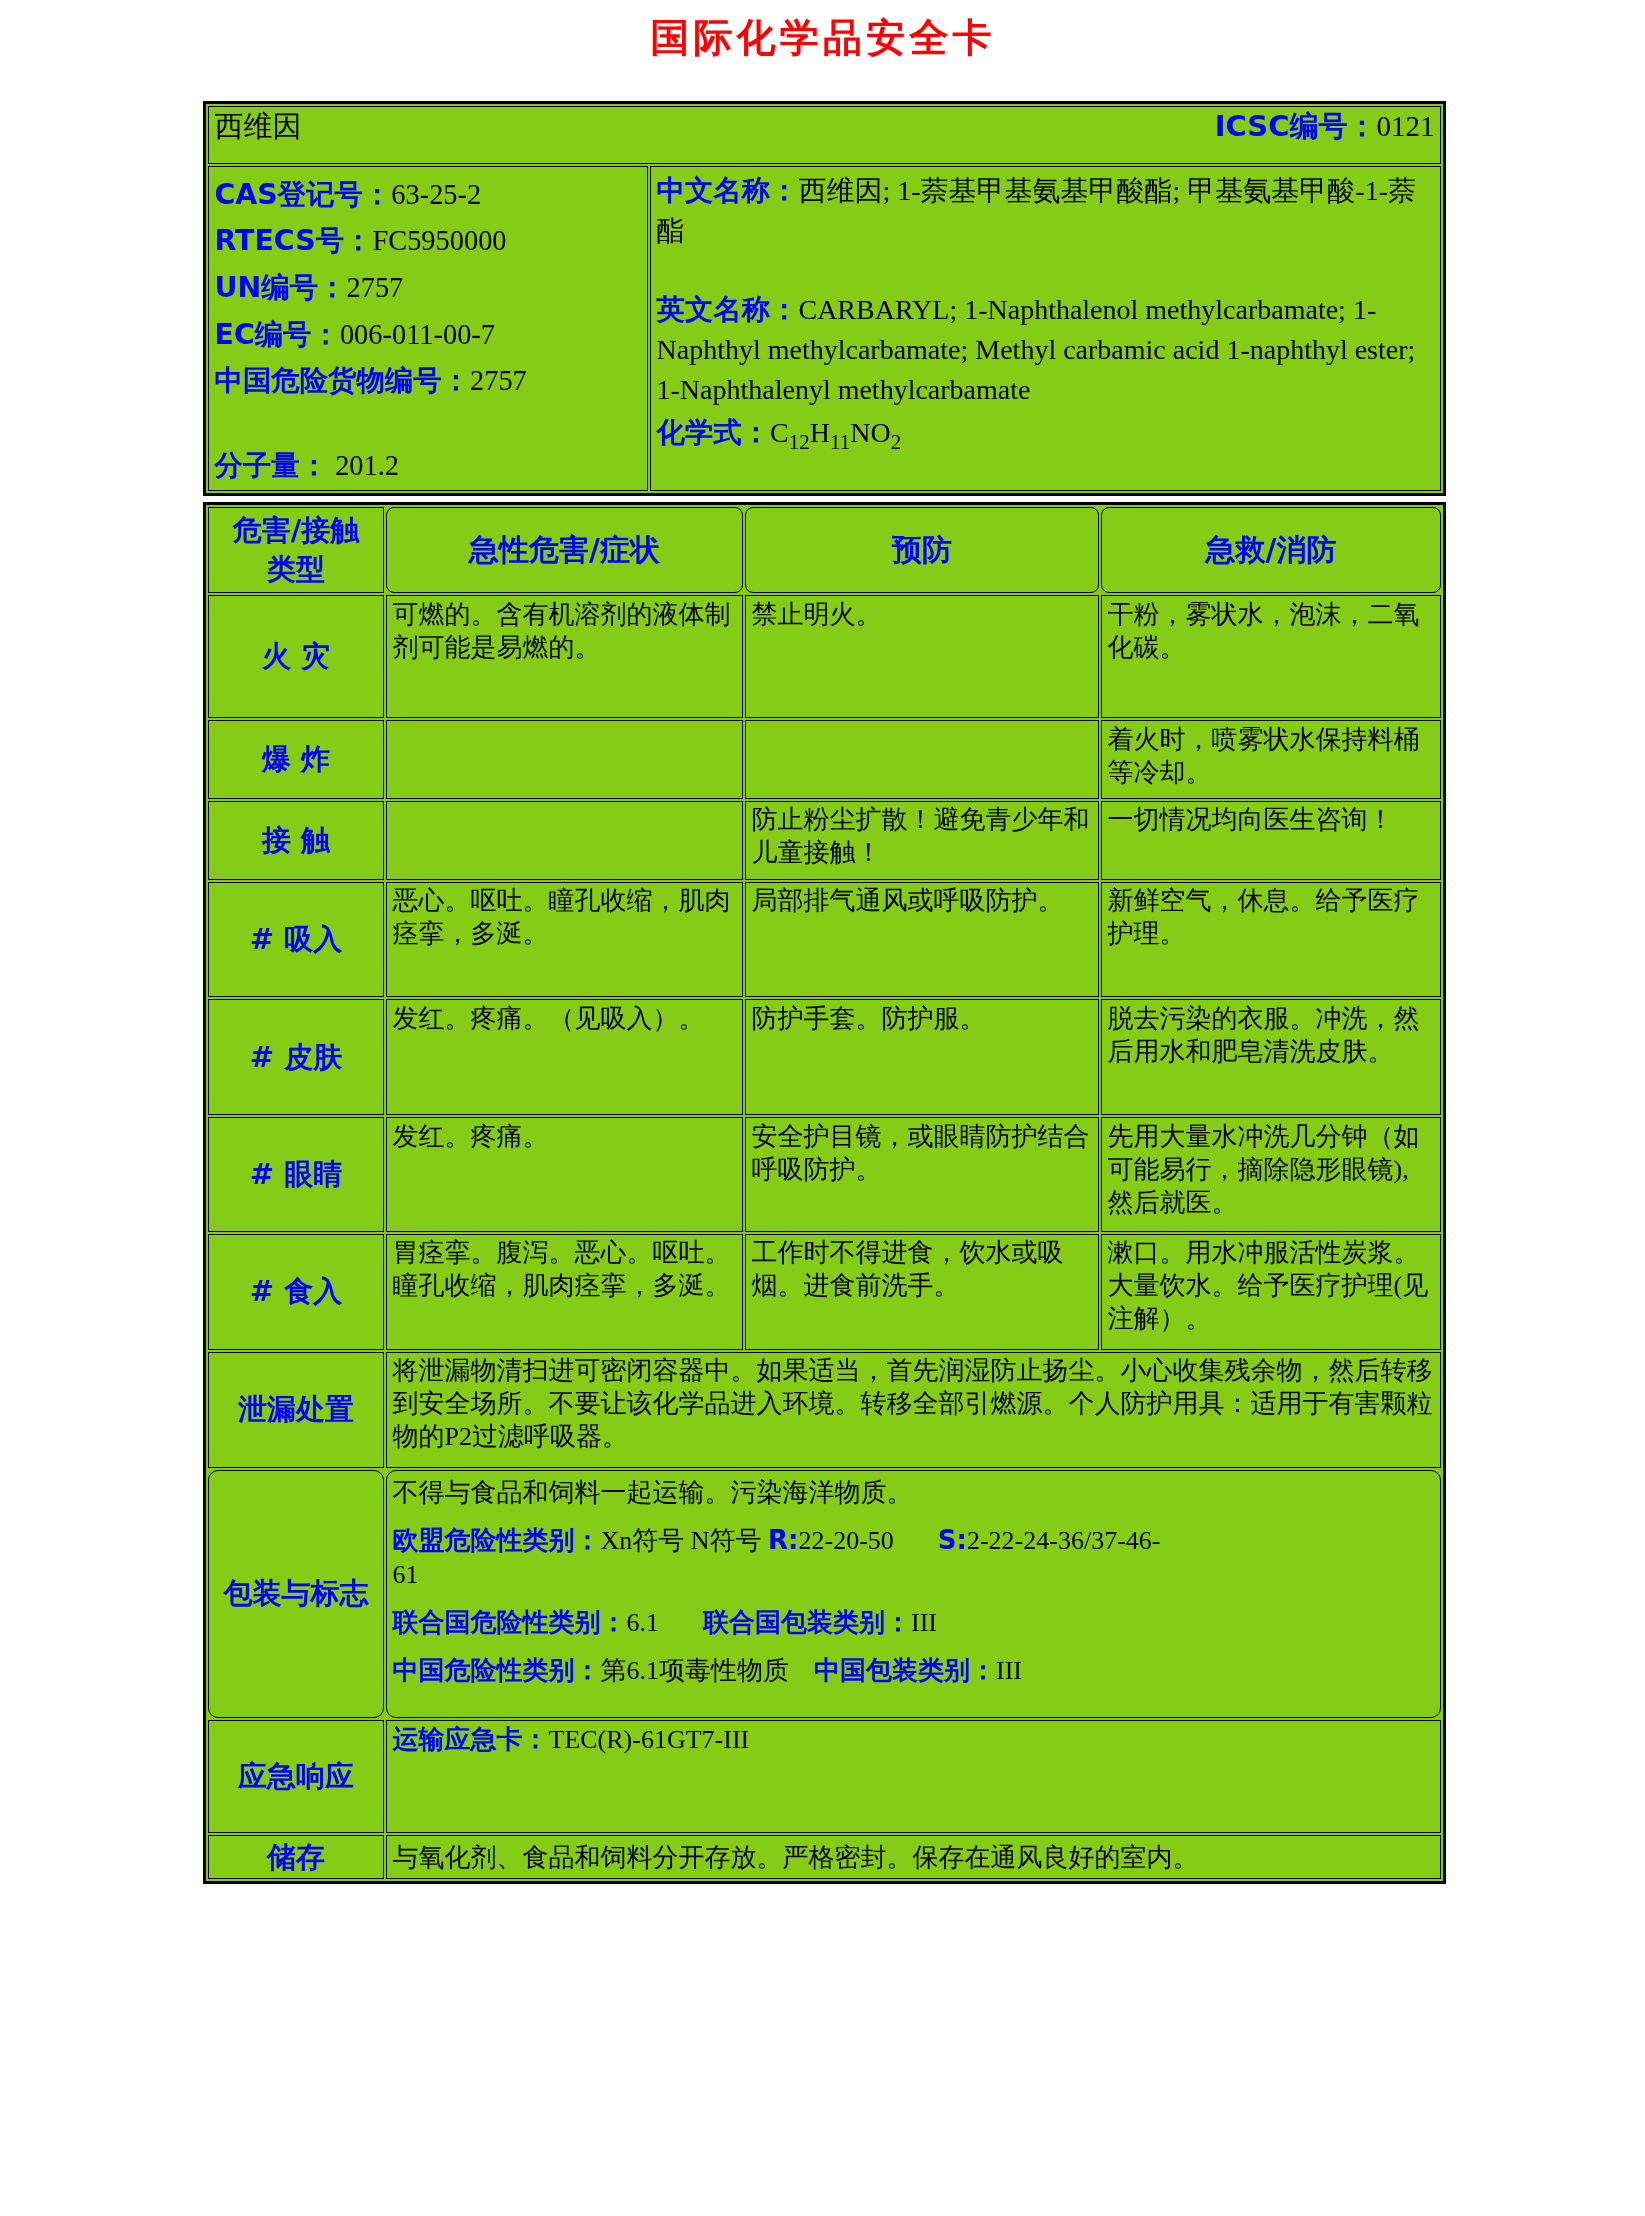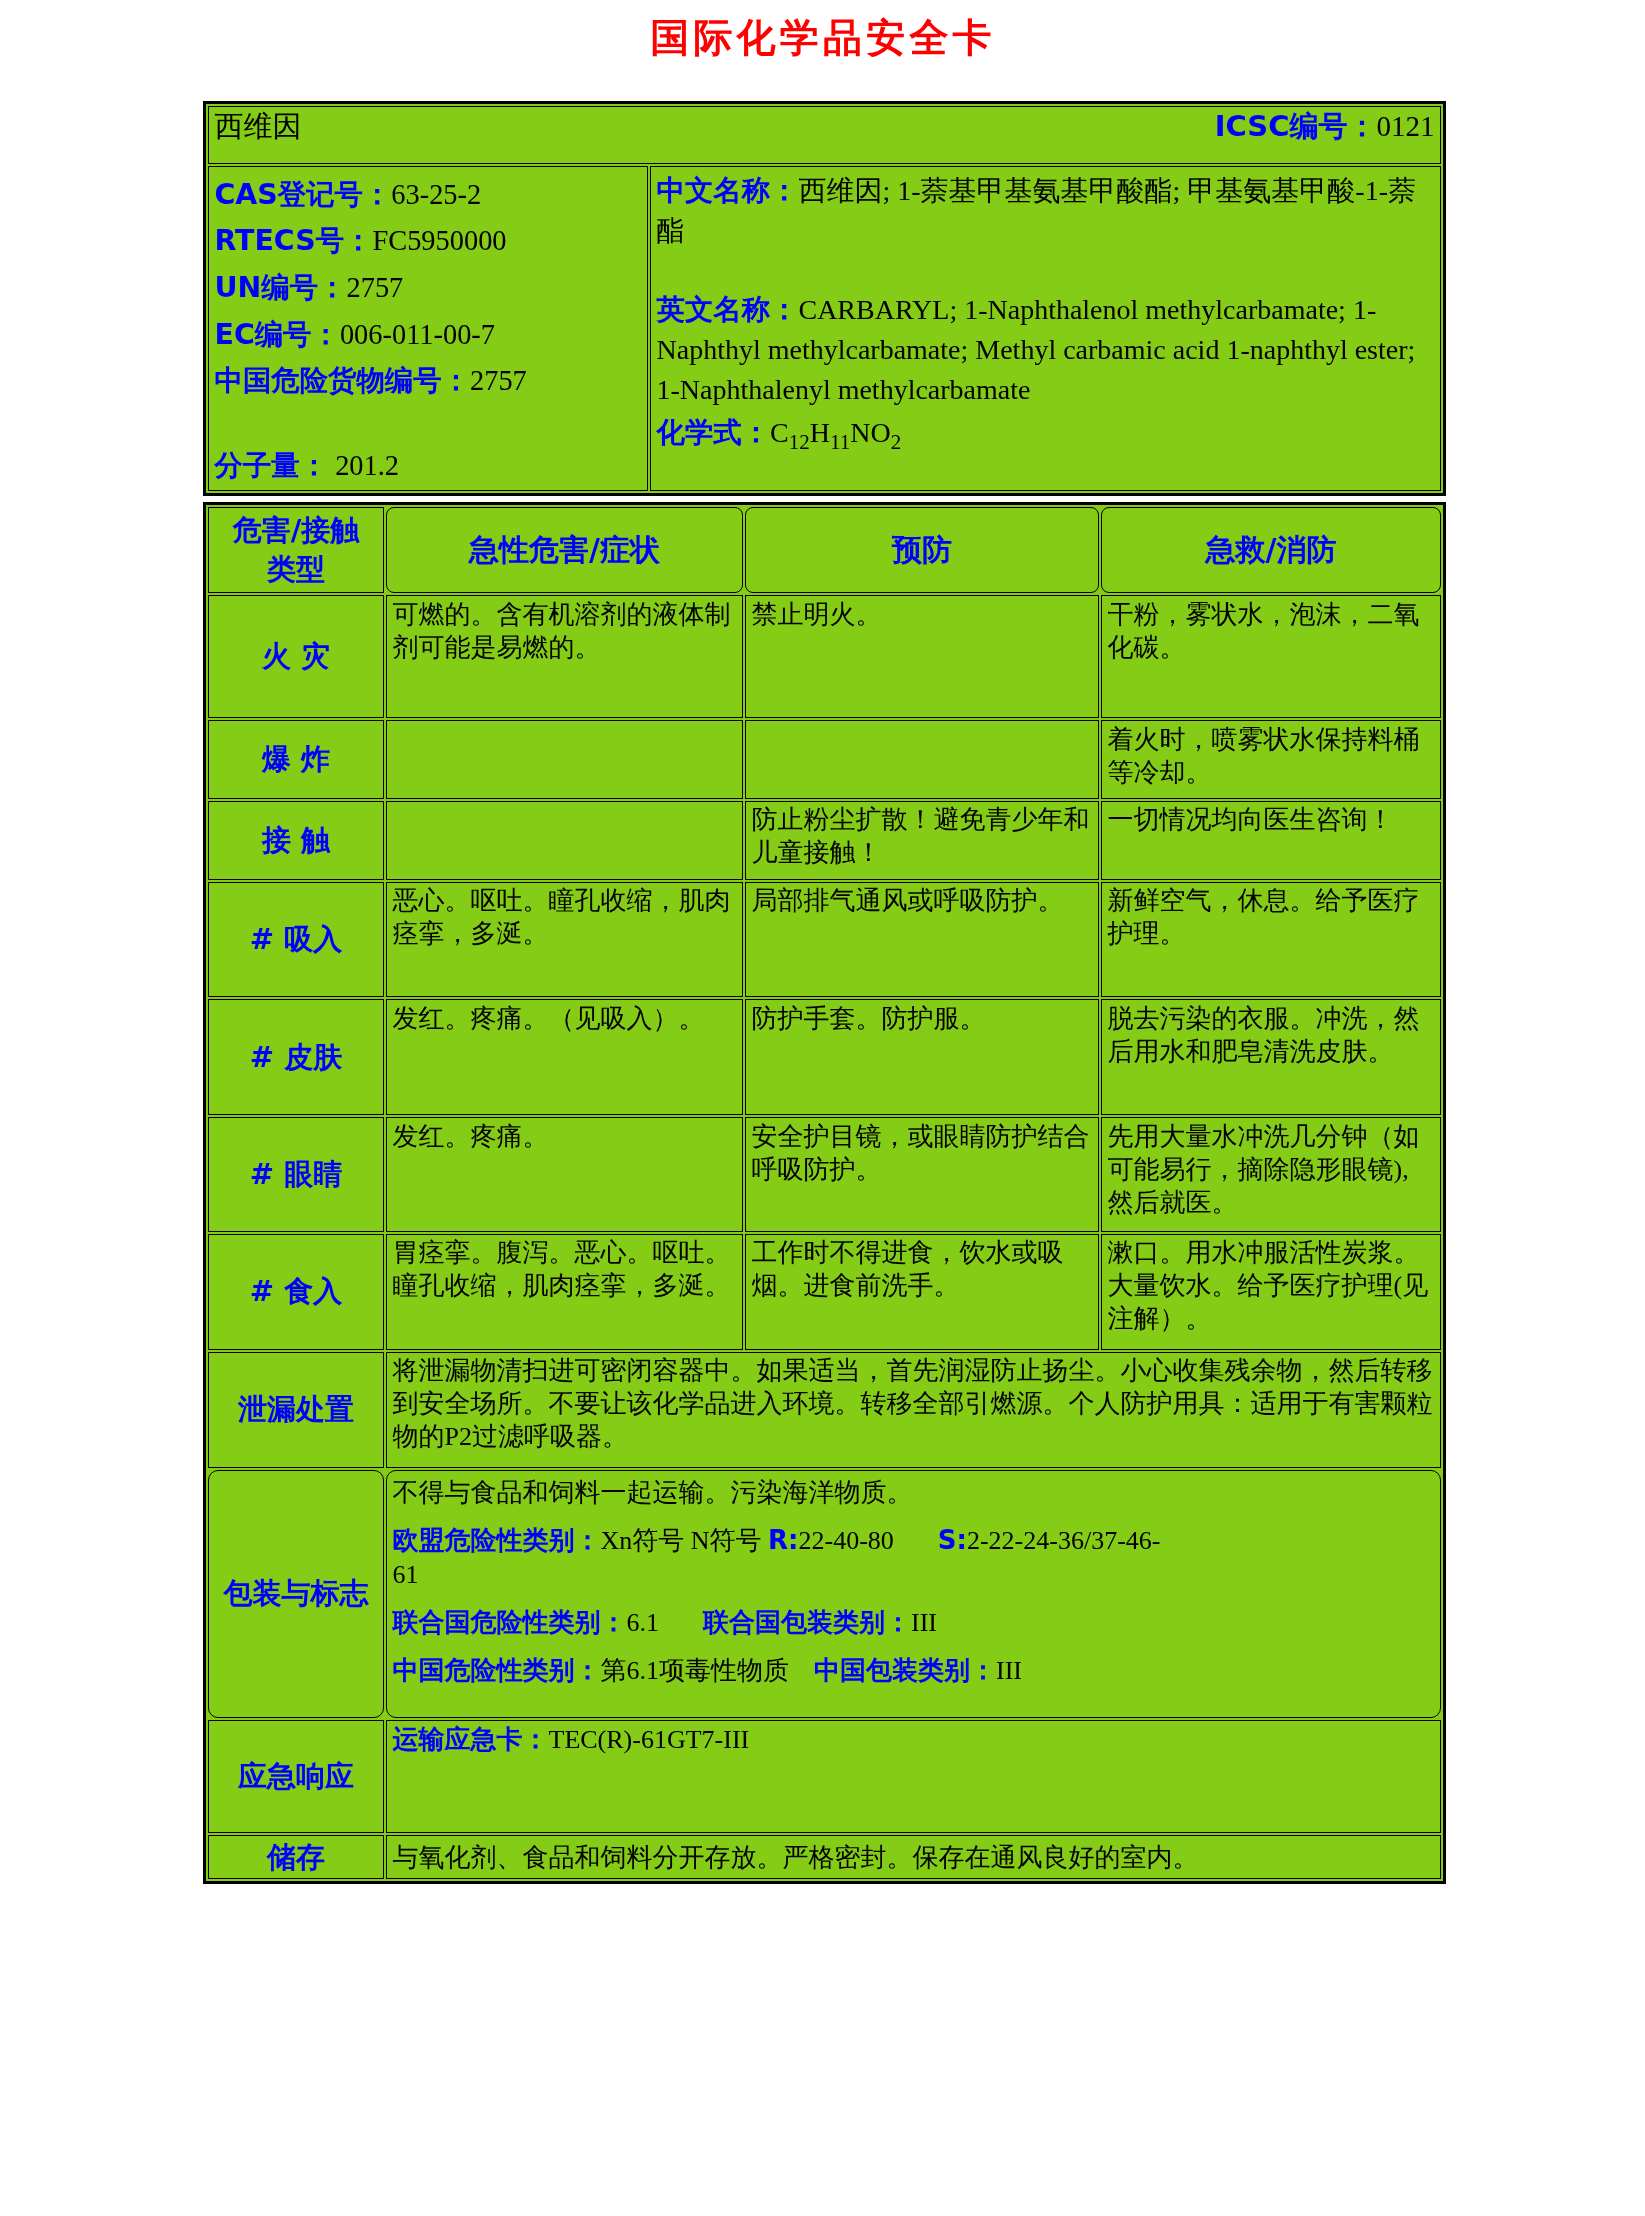--- a/index.html
+++ b/index.html
@@ -205,21 +205,21 @@
 
     <tr class="h-spill">
       <td class="label-cell">泄漏处置</td>
       <td class="content" colspan="3">将泄漏物清扫进可密闭容器中。如果适当，首先润湿防止扬尘。小心收集残余物，然后转移到安全场所。不要让该化学品进入环境。转移全部引燃源。个人防护用具：适用于有害颗粒物的P2过滤呼吸器。</td>
     </tr>
 
     <tr class="h-pack">
       <td class="label-cell">包装与标志</td>
       <td class="content pack" colspan="3">
         <p>不得与食品和饲料一起运输。污染海洋物质。</p>
-        <p><span class="lblb">欧盟危险性类别：</span><span>Xn符号 N符号</span> <span class="lblb">R:</span><span>22-40-80</span><span class="lblb sp-m">S:</span><span>2-22-24-36/37-46-</span><br><span>61</span></p>
+        <p><span class="lblb">欧盟危险性类别：</span><span>Xn符号 N符号</span> <span class="lblb">R:</span><span>22-20-50</span><span class="lblb sp-m">S:</span><span>2-22-24-36/37-46-</span><br><span>61</span></p>
         <p><span class="lblb">联合国危险性类别：</span><span>6.1</span><span class="lblb sp-m">联合国包装类别：</span><span>III</span></p>
         <p><span class="lblb">中国危险性类别：</span><span>第6.1项毒性物质</span><span class="lblb sp-s">中国包装类别：</span><span>III</span></p>
       </td>
     </tr>
 
     <tr class="h-emer">
       <td class="label-cell">应急响应</td>
       <td class="content" colspan="3">
         <p><span class="lblb">运输应急卡：</span><span>TEC(R)-61GT7-III</span></p>
       </td>

